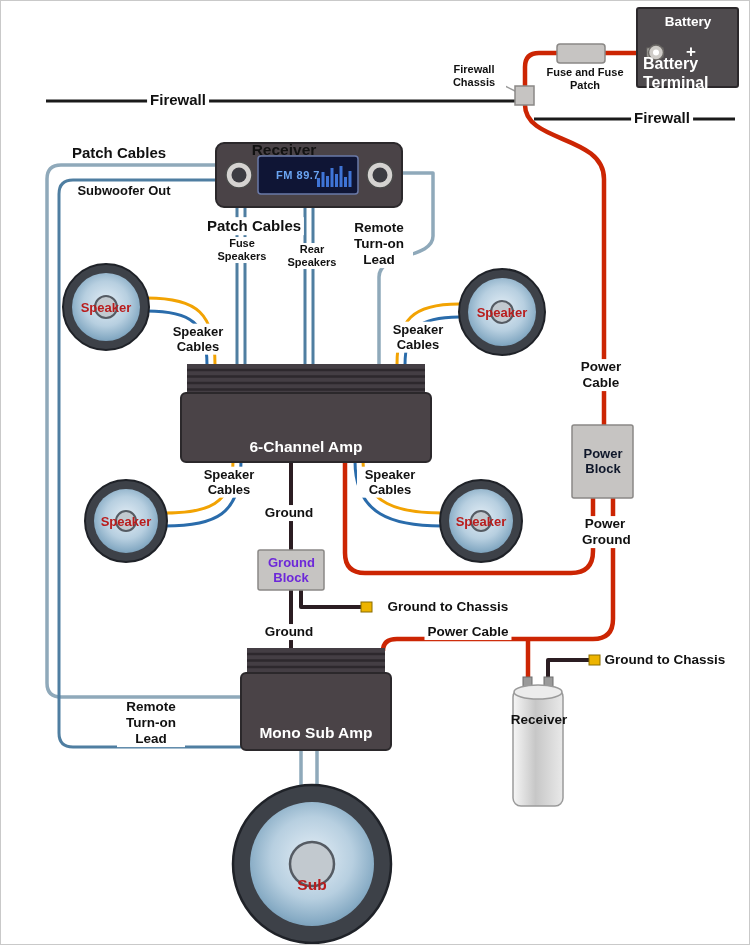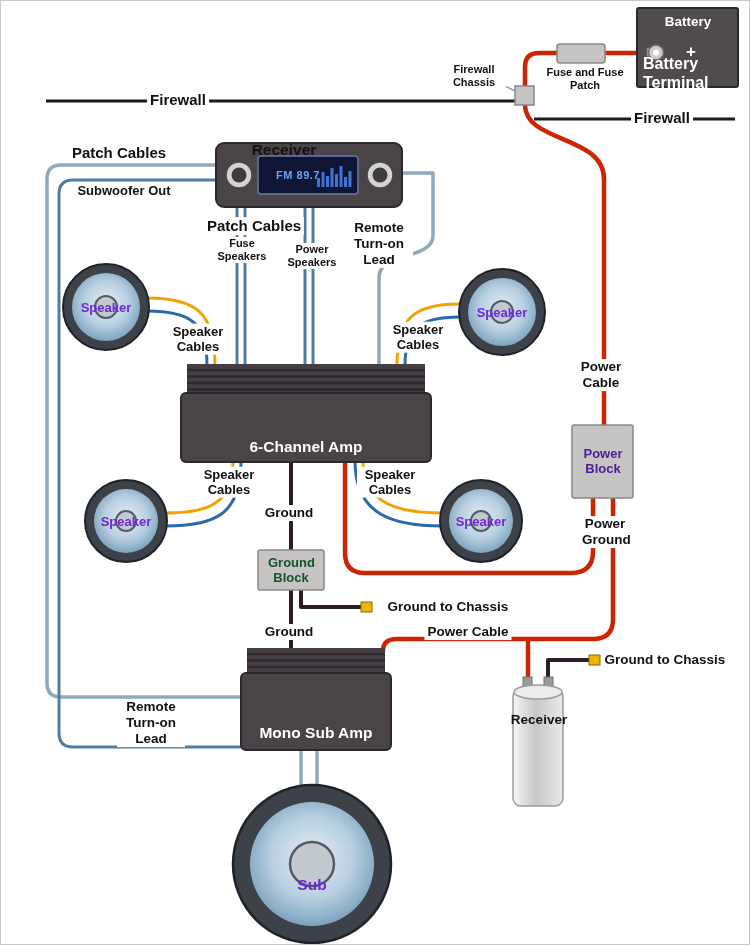--- a/index.html
+++ b/index.html
@@ -28,21 +28,21 @@
     position:absolute;transform:translate(-50%,-50%);
     font-weight:bold;color:#111;text-align:center;line-height:1.18;
     white-space:nowrap;z-index:5;
   }
   .bg{background:#fff;padding:0 3px;}
   .wrap{white-space:normal;}
   .white{color:#ffffff;}
   .s10{font-size:16px;}.s11{font-size:11px;}.s12{font-size:13px;}
   .s13{font-size:13.5px;}.s14{font-size:15px;}.s15{font-size:15.5px;margin-top:20px;}
   .s16{font-size:17px;}
-  .spk{color:#6d28d9;}
+  .spk{color:#b91c1c;}
   .disp{color:var(--c-display_text,#6aa4f2);letter-spacing:.5px;}
 </style>
 </head>
 <body>
 
 <div id="stage">
 
   <svg id="wiring" width="750" height="945" viewBox="0 0 750 945">
     <defs>
       <radialGradient id="cone" cx="50%" cy="45%" r="60%">
@@ -186,41 +186,41 @@
   <div class="lbl s10 white wrap" style="left:668px;top:73px;width:52px">Battery Terminal</div>
 
   <div class="lbl s15" style="left:283px;top:129px">Receiver</div>
   <div class="lbl s11 disp" style="left:297px;top:174px">FM 89.7</div>
 
   <div class="lbl s14 bg" style="left:118px;top:152px">Patch Cables</div>
   <div class="lbl s12 bg" style="left:123px;top:190px">Subwoofer Out</div>
 
   <div class="lbl s14 bg" style="left:253px;top:225px">Patch Cables</div>
   <div class="lbl s11 bg wrap" style="left:241px;top:249px;width:56px">Fuse Speakers</div>
-  <div class="lbl s11 bg wrap" style="left:311px;top:255px;width:56px">Power Speakers</div>
+  <div class="lbl s11 bg wrap" style="left:311px;top:255px;width:56px">Rear Speakers</div>
   <div class="lbl s13 bg wrap" style="left:378px;top:243px;width:62px">Remote Turn-on Lead</div>
 
   <div class="lbl s12 spk" style="left:105px;top:307px">Speaker</div>
   <div class="lbl s12 spk" style="left:501px;top:312px">Speaker</div>
   <div class="lbl s12 spk" style="left:125px;top:521px">Speaker</div>
   <div class="lbl s12 spk" style="left:480px;top:521px">Speaker</div>
 
   <div class="lbl s12 bg wrap" style="left:197px;top:338px;width:60px">Speaker Cables</div>
   <div class="lbl s12 bg wrap" style="left:417px;top:336px;width:60px">Speaker Cables</div>
   <div class="lbl s12 bg wrap" style="left:228px;top:481px;width:60px">Speaker Cables</div>
   <div class="lbl s12 bg wrap" style="left:389px;top:481px;width:60px">Speaker Cables</div>
 
   <div class="lbl s15 white" style="left:305px;top:426px">6-Channel Amp</div>
 
   <div class="lbl s13 bg wrap" style="left:600px;top:374px;width:46px">Power Cable</div>
-  <div class="lbl s12 wrap" style="left:602px;top:460px;width:44px;color:#4c1d95">Power Block</div>
+  <div class="lbl s12 wrap" style="left:602px;top:460px;width:44px;color:#0f172a">Power Block</div>
   <div class="lbl s13 bg wrap" style="left:604px;top:531px;width:46px">Power Ground</div>
 
   <div class="lbl s13 bg" style="left:288px;top:512px">Ground</div>
-  <div class="lbl s12 wrap" style="left:290px;top:569px;width:46px;color:#14532d">Ground Block</div>
+  <div class="lbl s12 wrap" style="left:290px;top:569px;width:46px;color:#6d28d9">Ground Block</div>
   <div class="lbl s13 bg" style="left:447px;top:606px">Ground to Chassis</div>
   <div class="lbl s13 bg" style="left:288px;top:631px">Ground</div>
 
   <div class="lbl s13 bg" style="left:467px;top:631px">Power Cable</div>
   <div class="lbl s13 bg" style="left:664px;top:659px">Ground to Chassis</div>
 
   <div class="lbl s15 white" style="left:315px;top:712px">Mono Sub Amp</div>
   <div class="lbl s13 bg wrap" style="left:150px;top:722px;width:62px">Remote Turn-on Lead</div>
   <div class="lbl s13" style="left:538px;top:719px">Receiver</div>
 

